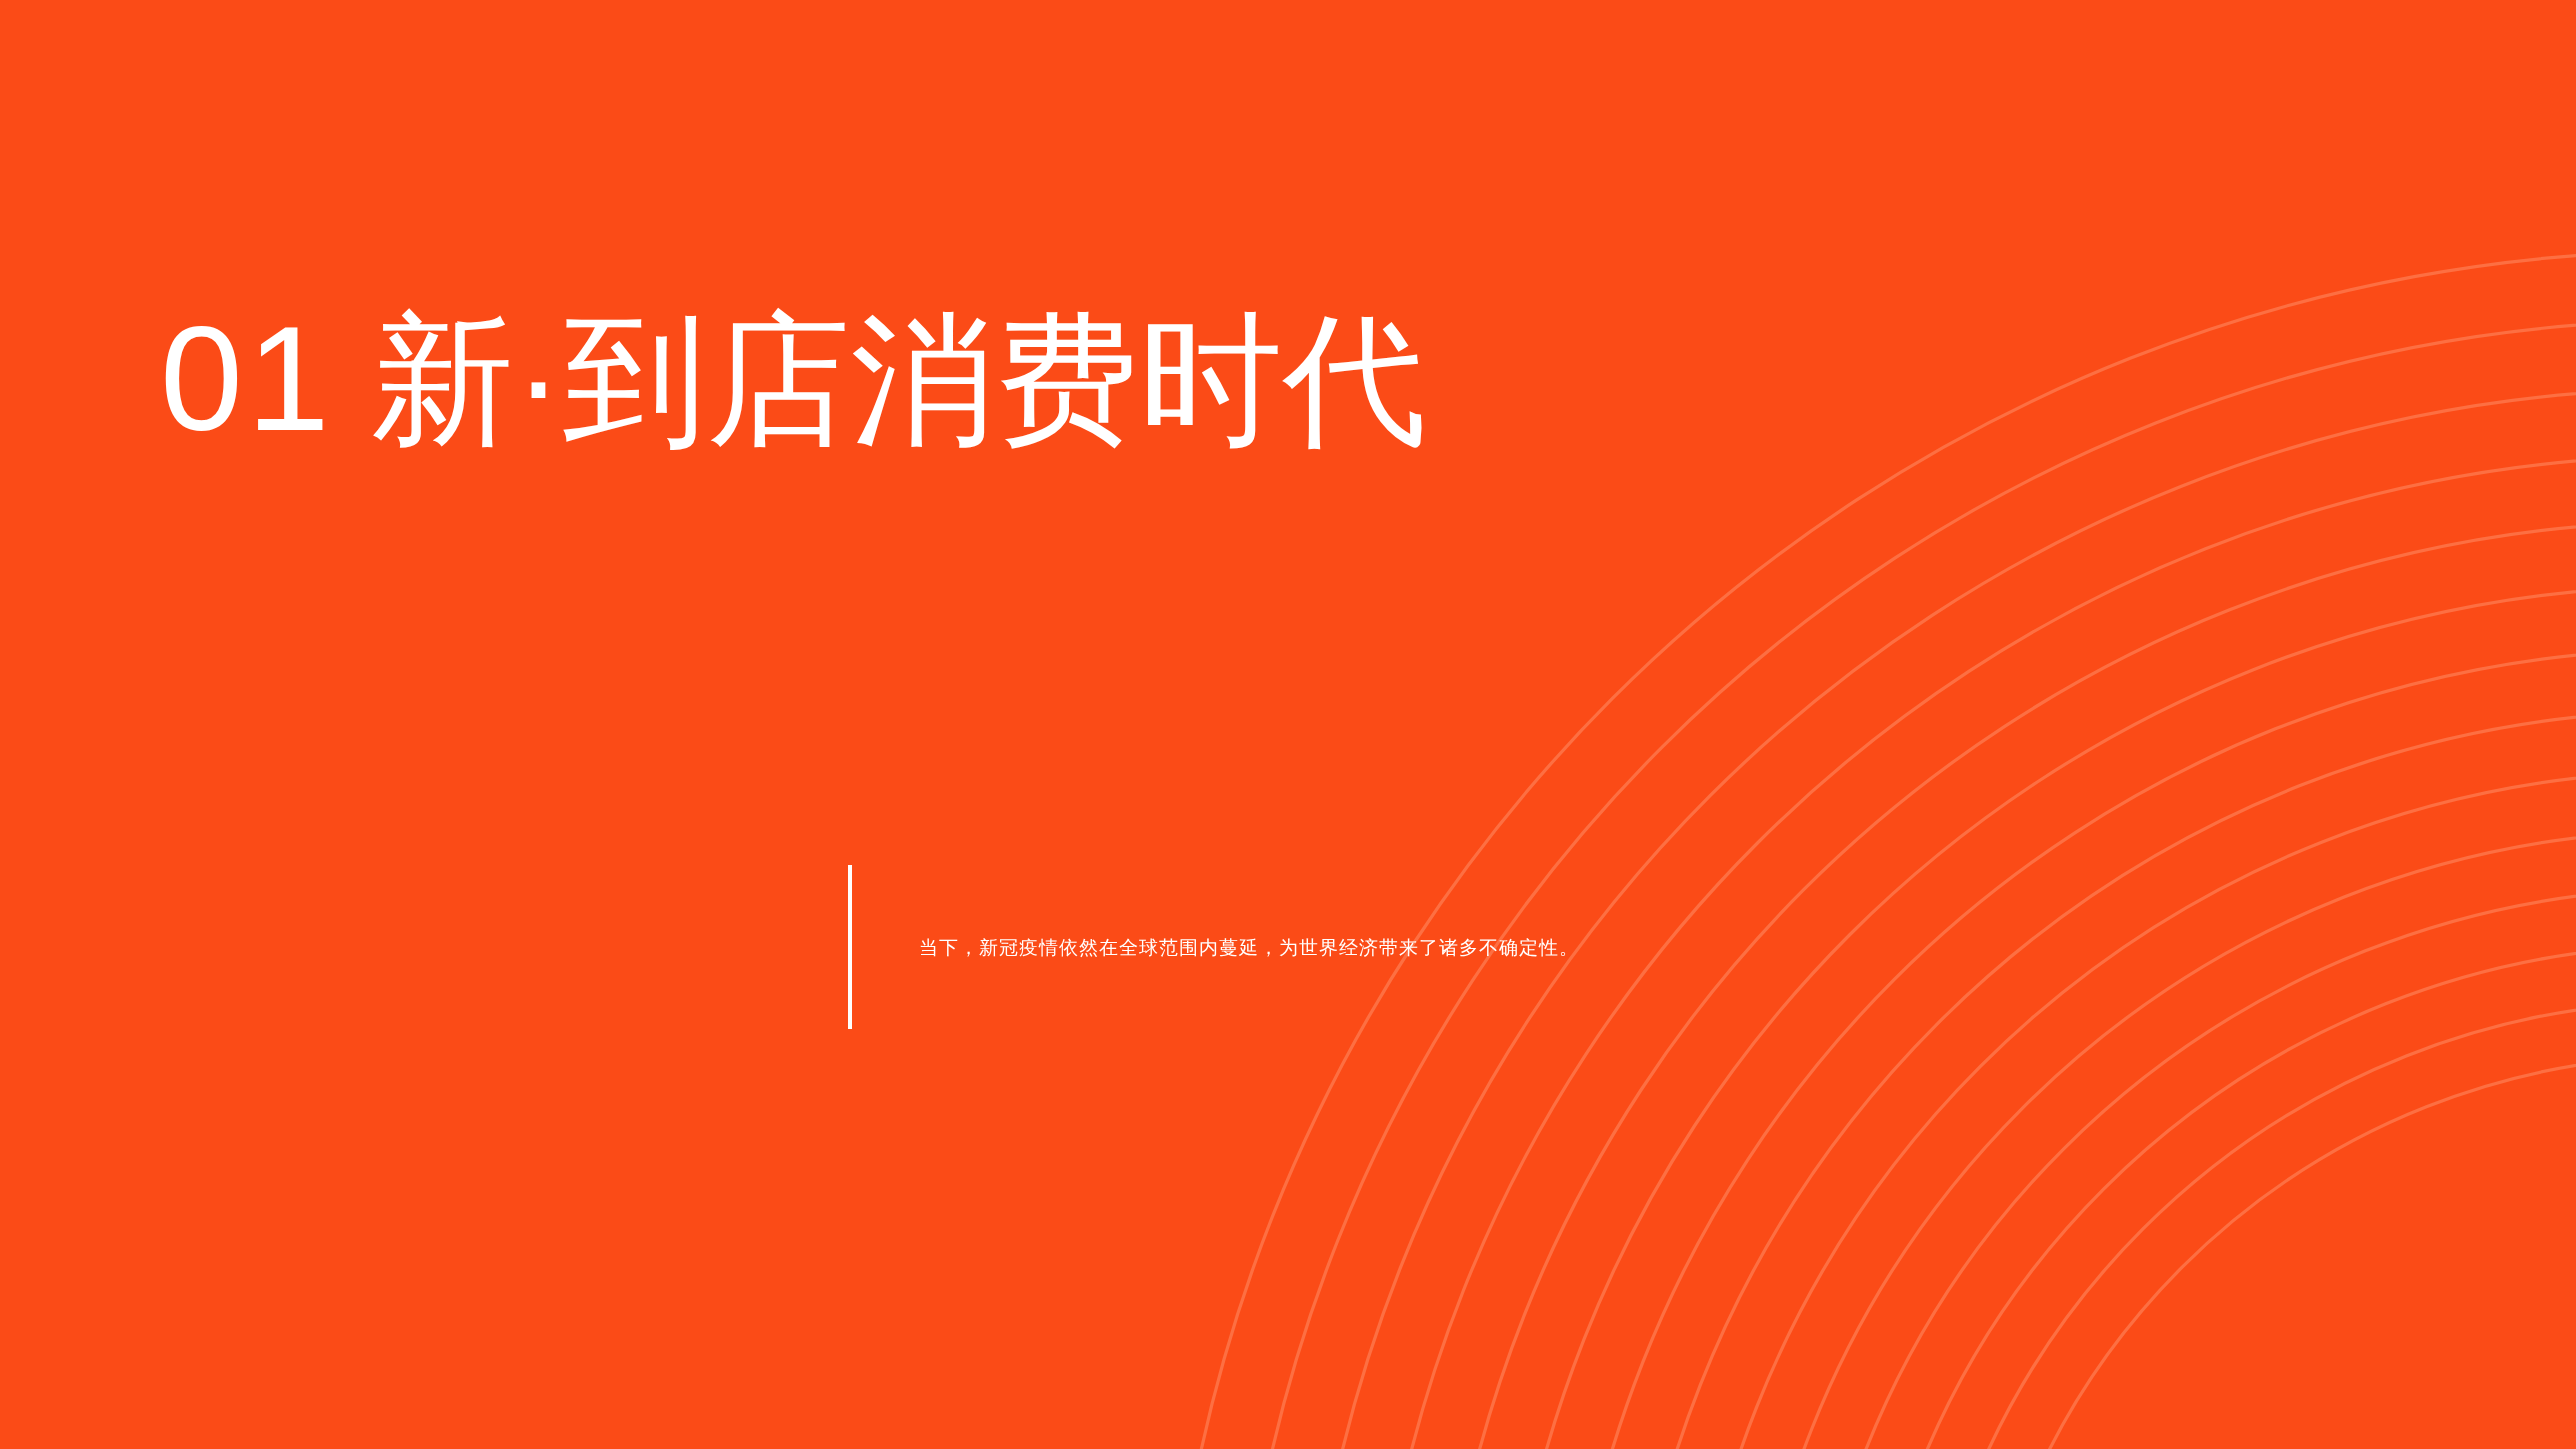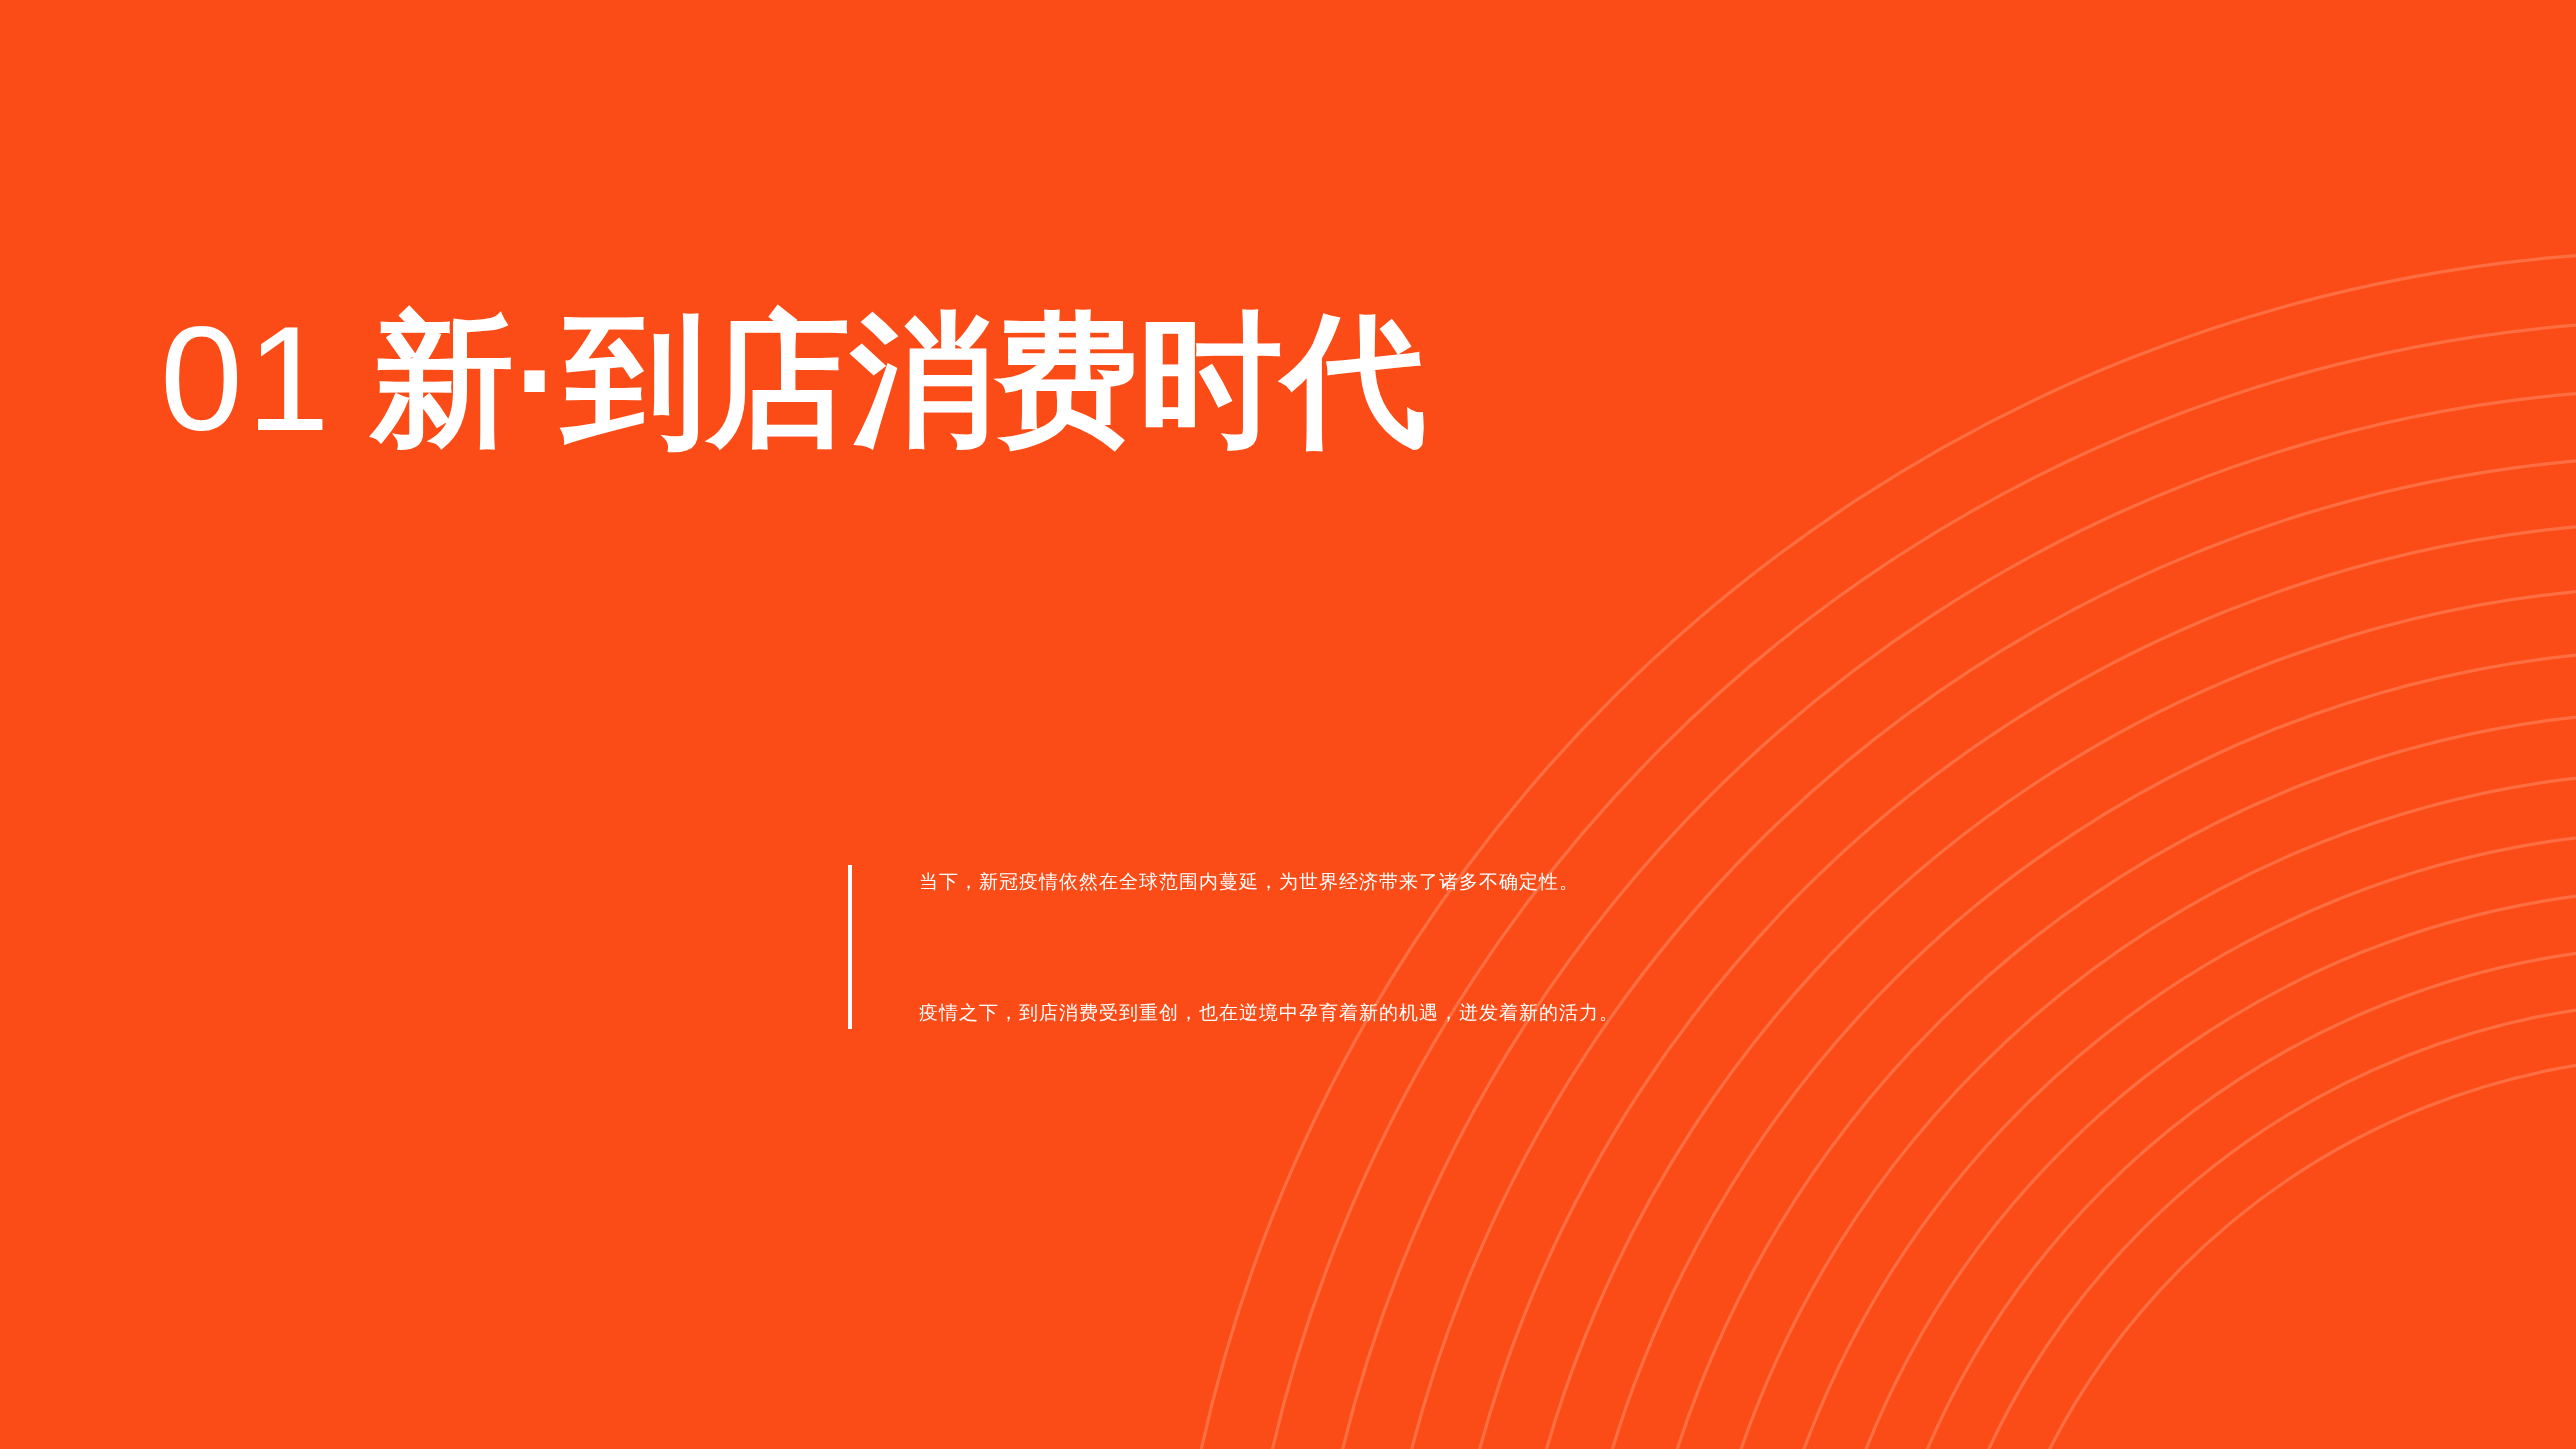--- a/index.html
+++ b/index.html
@@ -54,21 +54,20 @@
   }
   #title-number {
     font-size: 149px;
     letter-spacing: 3.9px;
     padding-right: 37px;
     margin-top: 40px;
   }
   #title-main {
     font-size: 144px;
     letter-spacing: 0px;
-    font-weight: bold;
   }
 
   
   #body-block {
     position: absolute;
     left: 848px;
     top: 865px;
     display: flex;
     align-items: stretch;
   }
@@ -127,18 +126,17 @@
   <div id="title-block">
     <h1 id="slide-title">
       <span id="title-number">01</span><span id="title-main">新·到店消费时代</span>
     </h1>
   </div>
 
   <div id="body-block">
     <div id="accent-bar"></div>
     <div id="body-lines">
       <p class="body-line">当下，新冠疫情依然在全球范围内蔓延，为世界经济带来了诸多不确定性。</p>
-      <p class="body-line">疫情之下，到店消费受到重创，也在逆境中孕育着新的机遇，迸发着新的活力。</p>
     </div>
   </div>
 
 </div>
 
 
 </body></html>

